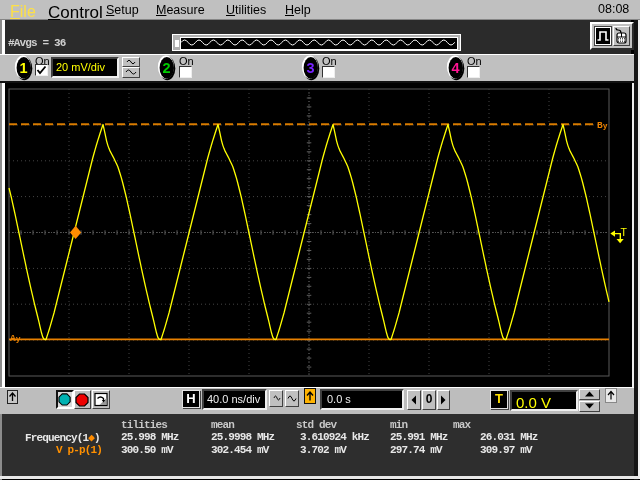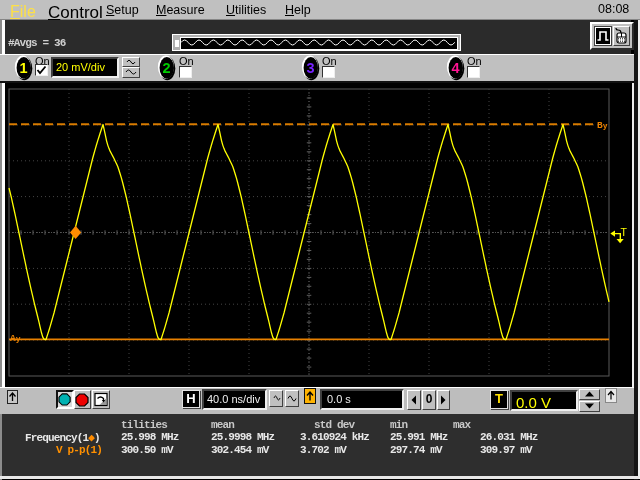--- a/index.html
+++ b/index.html
@@ -187,15 +187,15 @@
 <svg class="abs" style="left:579px;top:389px" width="21" height="23" viewBox="0 0 21 23">
 <polygon points="10.5,2.5 15,7.5 6,7.5" fill="#000"></polygon>
 <polygon points="10.5,19.5 15,14.5 6,14.5" fill="#000"></polygon>
 </svg>
 <div class="abs" style="left:605px;top:388px;width:12px;height:15px;background:#e8e8e8;border:1px solid #888;box-sizing:border-box"></div>
 <svg class="abs" style="left:605px;top:388px" width="12" height="15" viewBox="0 0 12 15">
     <path d="M6,11.5 V4.5 M3,7 L6,3.5 L9,7" fill="none" stroke="#000" stroke-width="1.2"></path>
   </svg>
 
 <div class="abs" style="left:2px;top:414px;width:632px;height:62px;background:#2e2e2e"></div>
-<div class="abs mono" style="left:0;top:419px;width:640px;font-size:11px;font-weight:bold;letter-spacing:-0.85px;color:#c8c8c8;white-space:pre"><span class="abs" style="left:121px">tilities</span><span class="abs" style="left:211px">mean</span><span class="abs" style="left:314px">std dev</span><span class="abs" style="left:390px">min</span><span class="abs" style="left:453px">max</span></div>
+<div class="abs mono" style="left:0;top:419px;width:640px;font-size:11px;font-weight:bold;letter-spacing:-0.85px;color:#c8c8c8;white-space:pre"><span class="abs" style="left:121px">tilities</span><span class="abs" style="left:211px">mean</span><span class="abs" style="left:296px">std dev</span><span class="abs" style="left:390px">min</span><span class="abs" style="left:453px">max</span></div>
 <div class="abs mono" style="left:0;top:431px;width:640px;font-size:11px;font-weight:bold;letter-spacing:-0.85px;color:#e8e8e8;white-space:pre"><span class="abs" style="left:25px">Frequency(1<span style="color:#ff8c00">◆</span>)</span><span class="abs" style="left:121px">25.998 MHz</span><span class="abs" style="left:211px">25.9998 MHz</span><span class="abs" style="left:300px">3.610924 kHz</span><span class="abs" style="left:390px">25.991 MHz</span><span class="abs" style="left:480px">26.031 MHz</span></div>
 <div class="abs mono" style="left:0;top:443.5px;width:640px;font-size:11px;font-weight:bold;letter-spacing:-0.85px;color:#e8e8e8;white-space:pre"><span class="abs" style="left:56px;color:#ff9000">V p-p(1)</span><span class="abs" style="left:121px">300.50 mV</span><span class="abs" style="left:211px">302.454 mV</span><span class="abs" style="left:300px">3.702 mV</span><span class="abs" style="left:390px">297.74 mV</span><span class="abs" style="left:480px">309.97 mV</span></div>
 
 </body></html>

